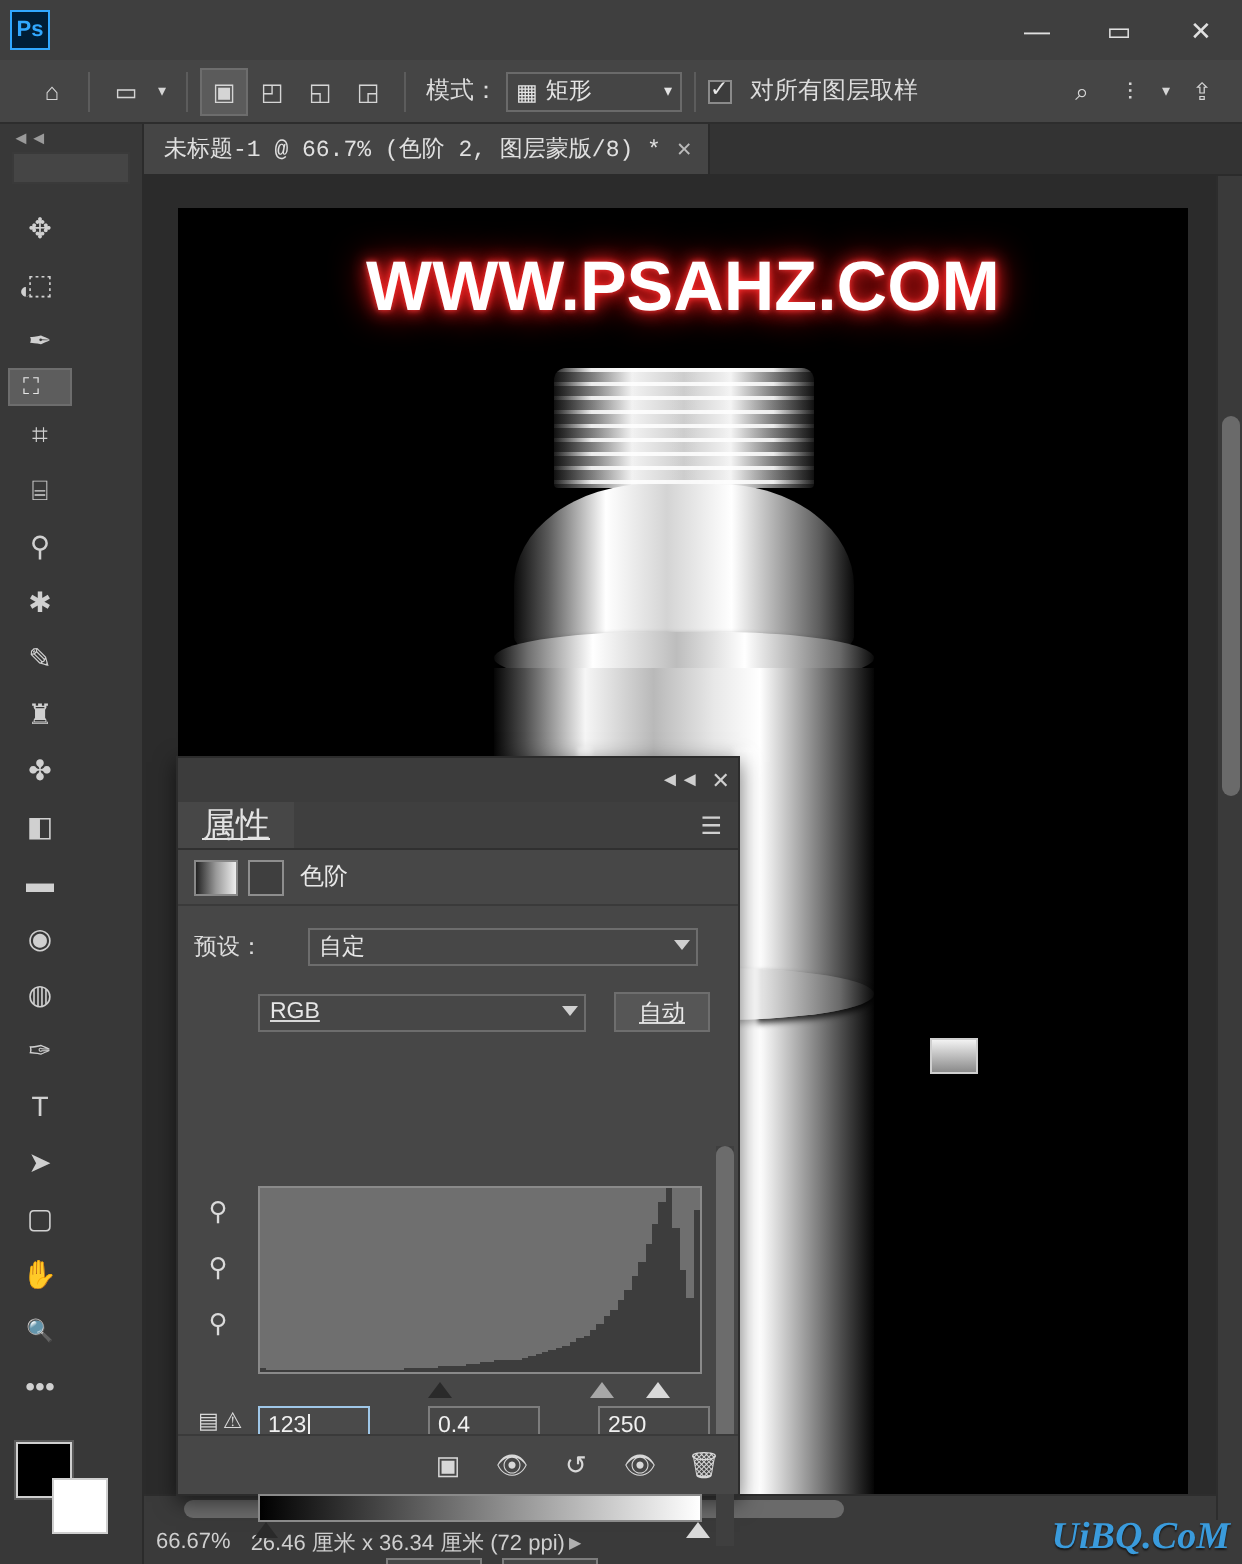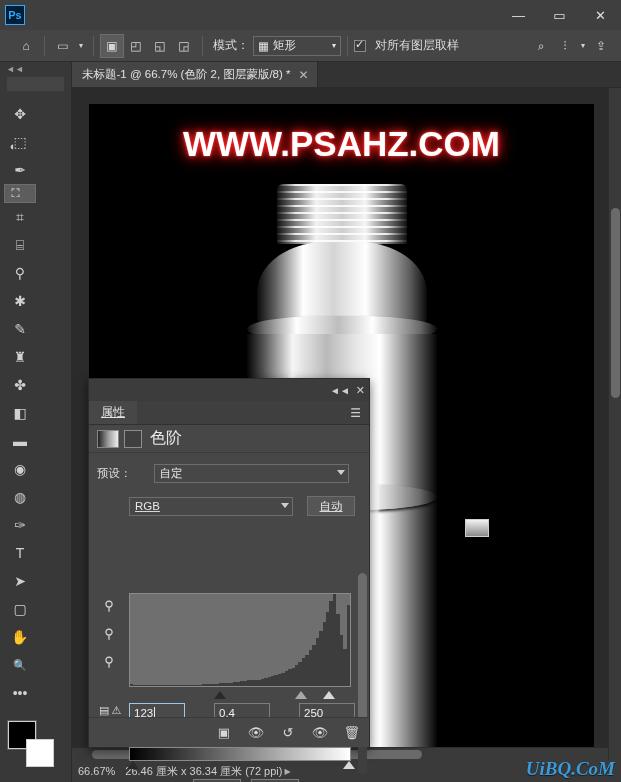--- a/index.html
+++ b/index.html
@@ -94,21 +94,21 @@
   }
   .qm {
     position:absolute; left:4px; top:76px; width:18px; height:16px;
     display:flex;align-items:center;justify-content:center;color:#cfcfcf;font-size:11px;
   }
 
   
   .doctabs {
     position:absolute; left:72px; top:62px; width:549px; height:26px;
     background:#333; border-bottom:1px solid #2b2b2b;
-    display:flex; align-items:flex-end;
+    display:flex; align-items:flex-end;font-family:Liberation Mono, monospace;
   }
   .doctab {
     height:25px; background:#454545; color:#e0e0e0;
     display:flex; align-items:center; padding:0 8px 0 10px;
     font-size:11.5px; border-right:1px solid #2b2b2b;
   }
   .doctab .x { margin-left:8px; color:#bbb; font-size:12px; }
 
   
   .canvaswrap {
@@ -192,40 +192,40 @@
   .panel-head {
     height:22px; background:#3c3c3c; display:flex; align-items:center; justify-content:flex-end;
     padding-right:4px; color:#cfcfcf; font-size:11px;
   }
   .panel-head .dd { margin-right:6px; font-size:10px; }
   .panel-tabs {
     height:24px; background:#3f3f3f; display:flex; align-items:stretch;
     border-bottom:1px solid #303030;
   }
   .panel-tab {
-    padding:0 12px; display:flex; align-items:center; font-size:12px;
+    padding:0 12px; display:flex; align-items:center; font-size:17px;
     background:#474747; color:#e3e3e3;text-decoration:underline;
   }
   .panel-menu { margin-left:auto; display:flex; align-items:center; padding-right:8px; color:#cfcfcf; }
   .panel-sub {
     height:28px; display:flex; align-items:center; padding-left:8px;
     border-bottom:1px solid #3a3a3a; background:#474747;
   }
   .mask-thumb {
     width:22px; height:18px; margin-right:5px;
     background:linear-gradient(to right,#222 0%,#999 50%,#eee 100%);
     border:1px solid #888;
     display:flex; align-items:center; justify-content:center;
   }
   .mask-thumb2 {
     width:18px; height:18px; margin-right:8px;
     border:1px solid #8e8e8e; background:#3f3f3f;
     display:flex; align-items:center; justify-content:center;
   }
-  .panel-sub .ttl { font-size:16px; color:#e8e8e8; }
+  .panel-sub .ttl { font-size:12px; color:#e8e8e8; }
 
   .panel-body { position:relative; padding:8px 0 0 0; }
   .row { display:flex; align-items:center; padding:3px 8px; }
   .row .lbl { font-size:11.5px; color:#dcdcdc; margin-right:22px; }
   .sel {
     height:19px; background:#474747; border:1px solid #6d6d6d; color:#e6e6e6;
     font-size:11.5px; display:flex; align-items:center; padding:0 14px 0 5px;
     position:relative;
   }
   .sel .caret {

